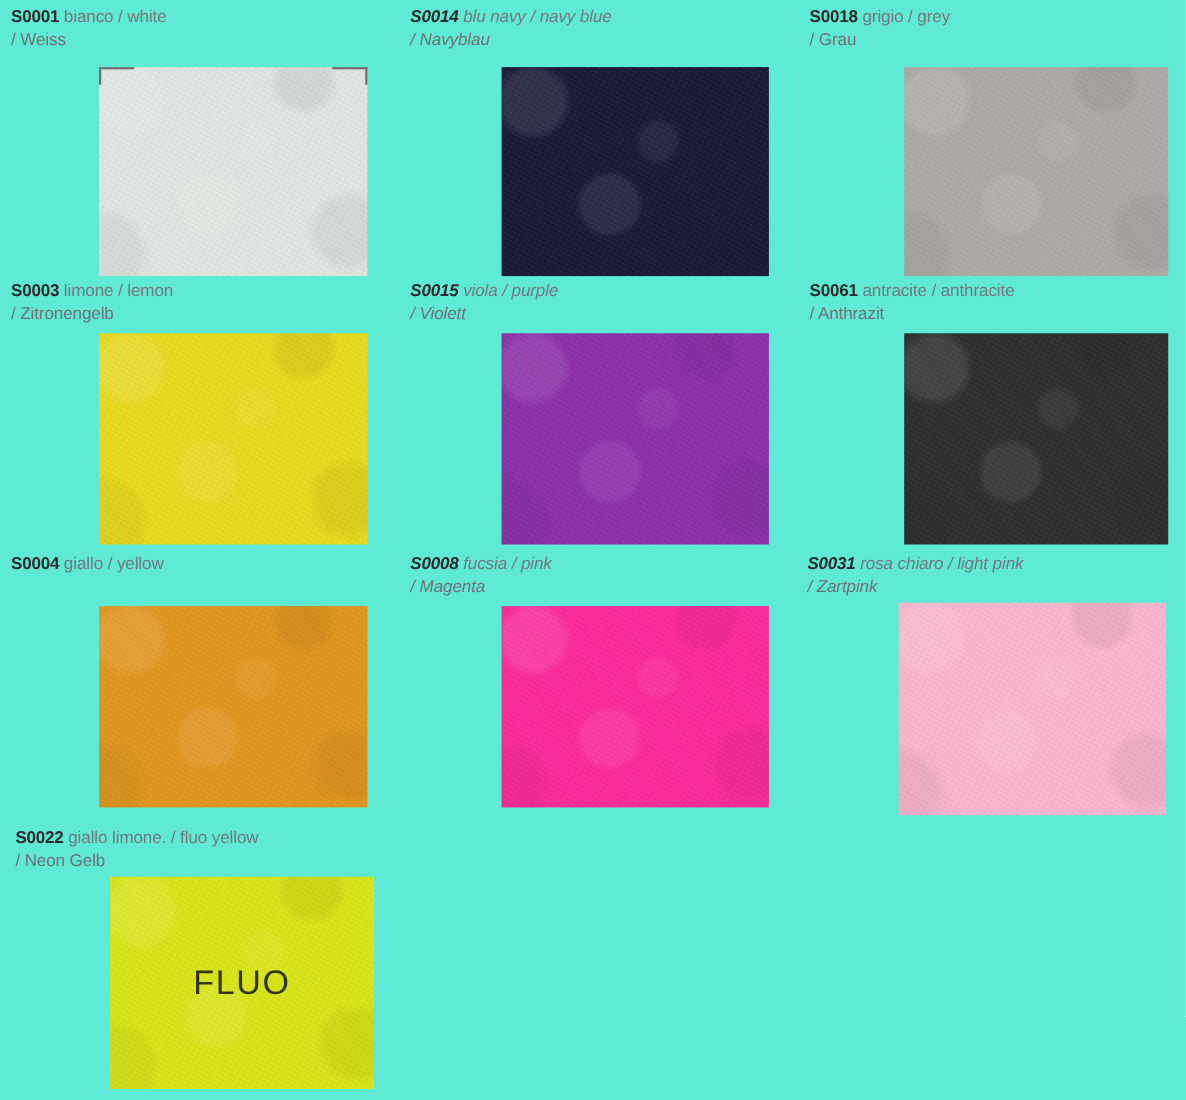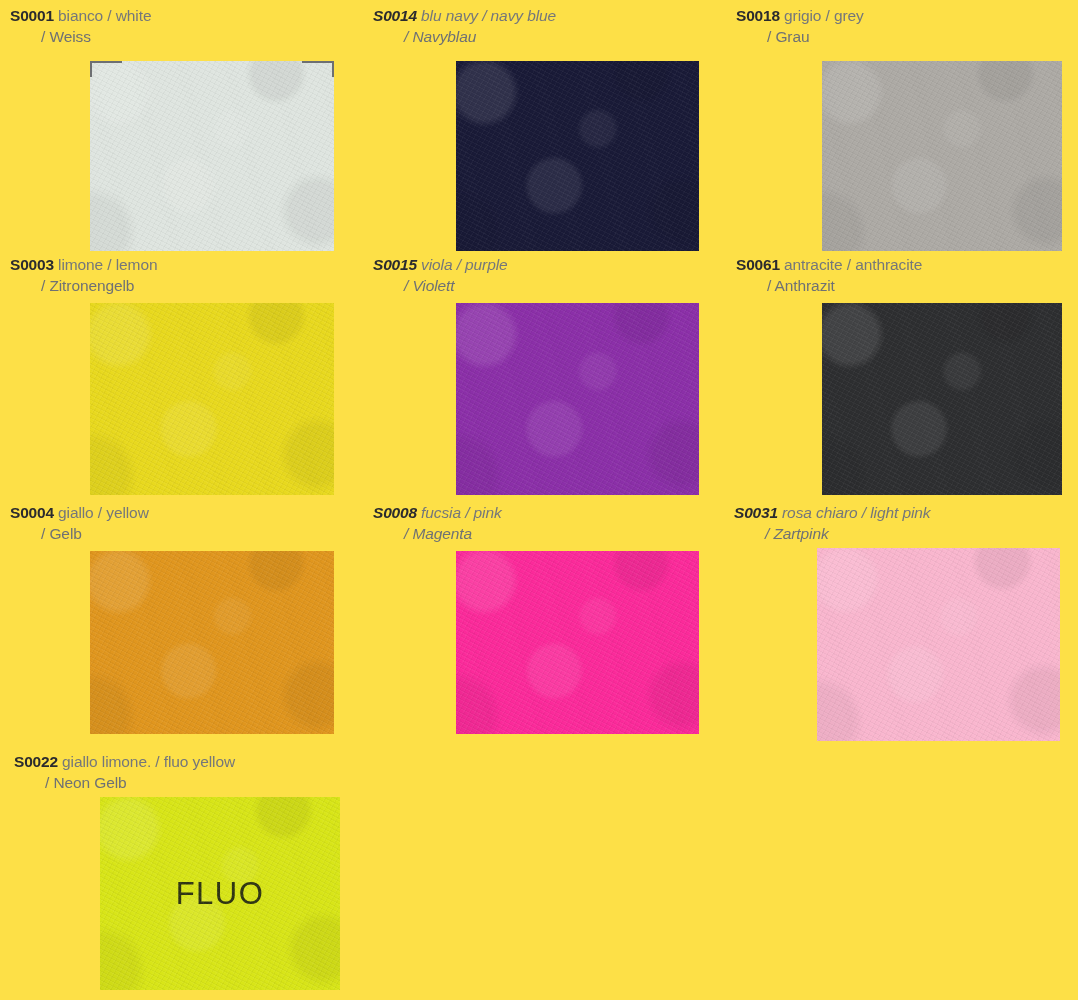--- a/index.html
+++ b/index.html
@@ -13,21 +13,21 @@
     height: 1000px;
     font-family: "Liberation Sans", sans-serif;
     position: relative;
     overflow: hidden;
   }
 
   .sheet {
     position: relative;
     width: 1078px;
     height: 1000px;
-    background: #fde047;
+    background: #5eead4;
   }
 
   
   .grid {
     position: absolute;
     left: 0;
     top: 0;
     width: 1078px;
     height: 1000px;
     display: grid;
@@ -54,21 +54,21 @@
   }
   .cell.col2 .caption { left: 12px; font-style: italic; }
   .cell.col3 .caption { left: 14px; }
 
   .caption .code {
     font-weight: bold;
     color: #2b2b2e;
     letter-spacing: -0.2px;
   }
   .caption .names { color: #75777a; }
-  .caption .line2 { display: block; color: #6f7174; margin-left: 31px; }
+  .caption .line2 { display: block; color: #6f7174; }
 
   
   .swatch-wrap {
     position: absolute;
     left: 90px;
     top: 61px;
     width: 244px;
     height: 190px;
   }
   .cell.col2 .swatch-wrap { left: 95px; width: 243px; }
@@ -170,21 +170,21 @@
           <div class="swatch" style="background: rgb(139, 47, 168);"></div>
         </div>
       </div>
       <div class="cell col3 row2">
         <div class="caption"><span class="code">S0061</span> <span class="names">antracite / anthracite</span><span class="line2">/ Anthrazit</span></div>
         <div class="swatch-wrap">
           <div class="swatch" style="background: rgb(45, 46, 48);"></div>
         </div>
       </div>
       <div class="cell col1 row3">
-        <div class="caption"><span class="code">S0004</span> <span class="names">giallo / yellow</span><span class="line2">/ Gelb</span></div>
+        <div class="caption"><span class="code">S0004</span> <span class="names">giallo / yellow</span></div>
         <div class="swatch-wrap">
           <div class="swatch" style="background: rgb(224, 150, 30);"></div>
         </div>
       </div>
       <div class="cell col2 row3">
         <div class="caption"><span class="code">S0008</span> <span class="names">fucsia / pink</span><span class="line2">/ Magenta</span></div>
         <div class="swatch-wrap">
           <div class="swatch" style="background: rgb(251, 42, 154);"></div>
         </div>
       </div>

